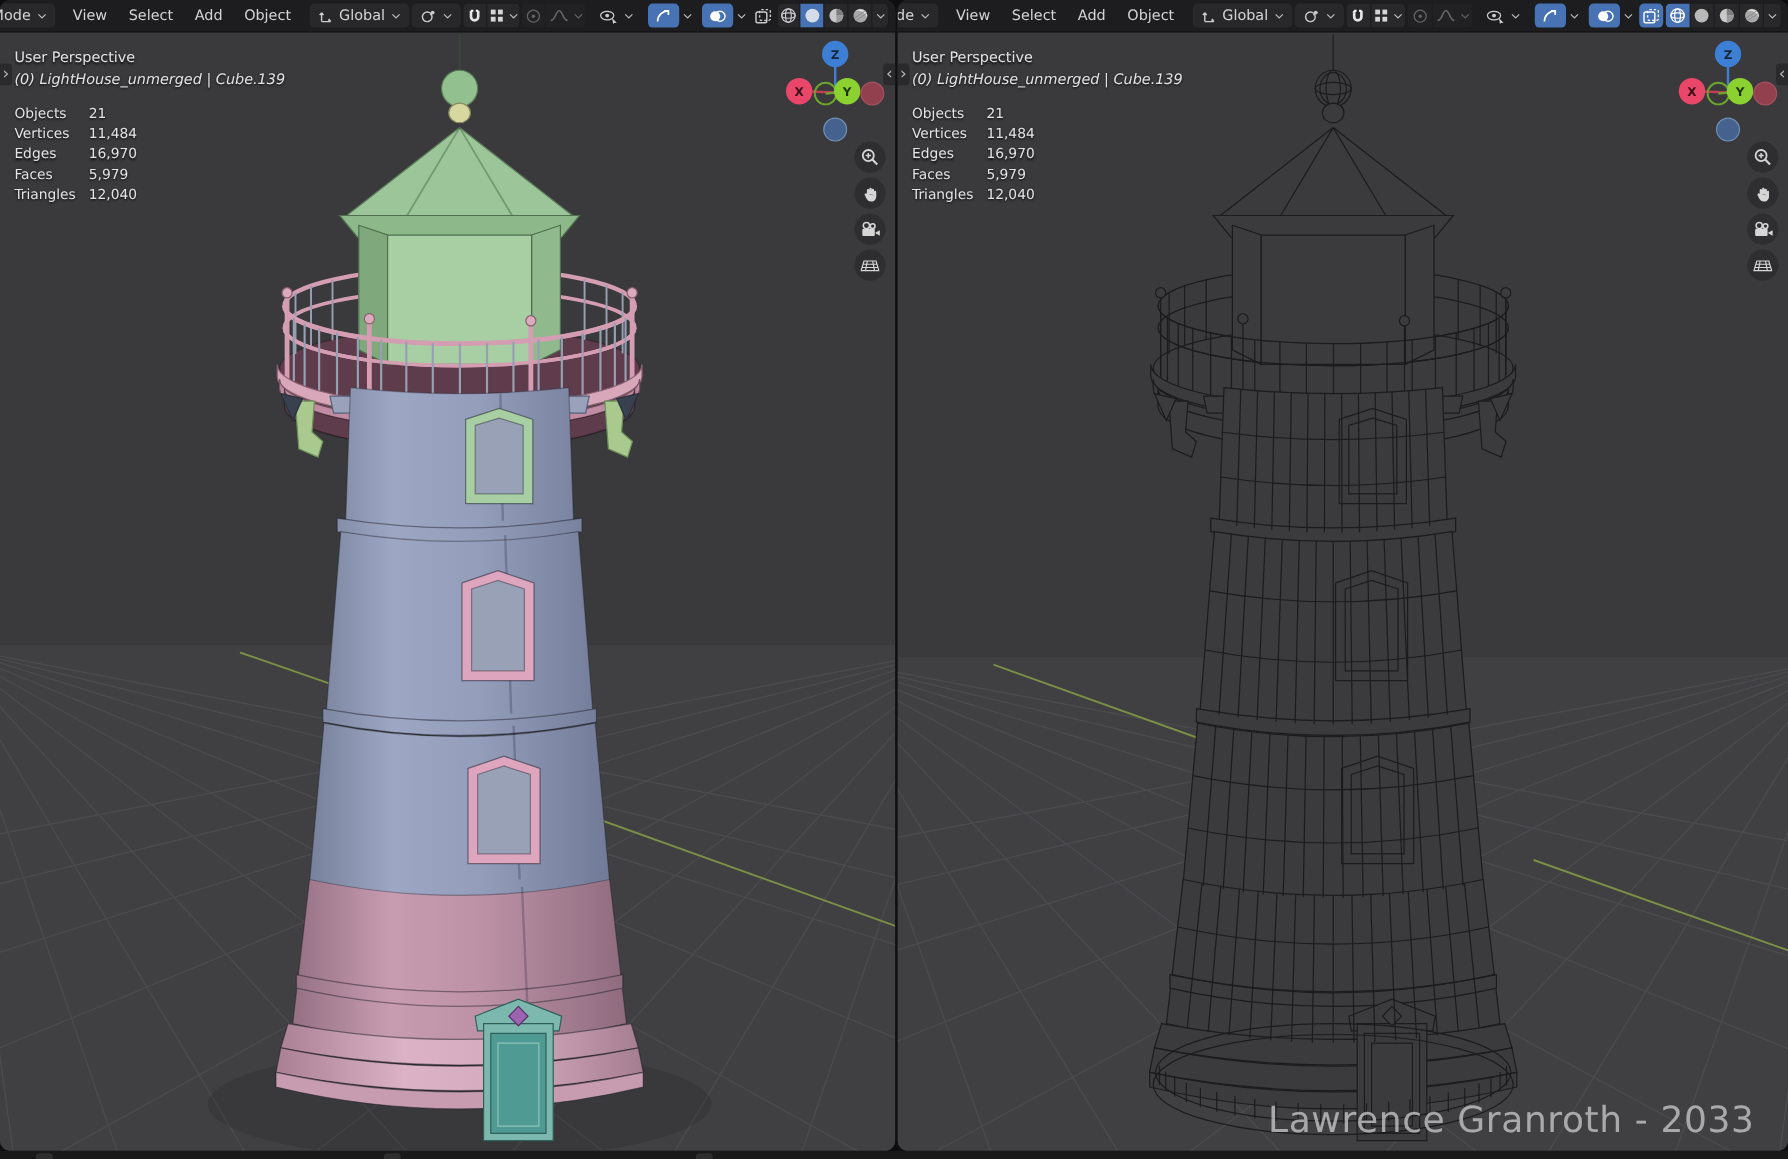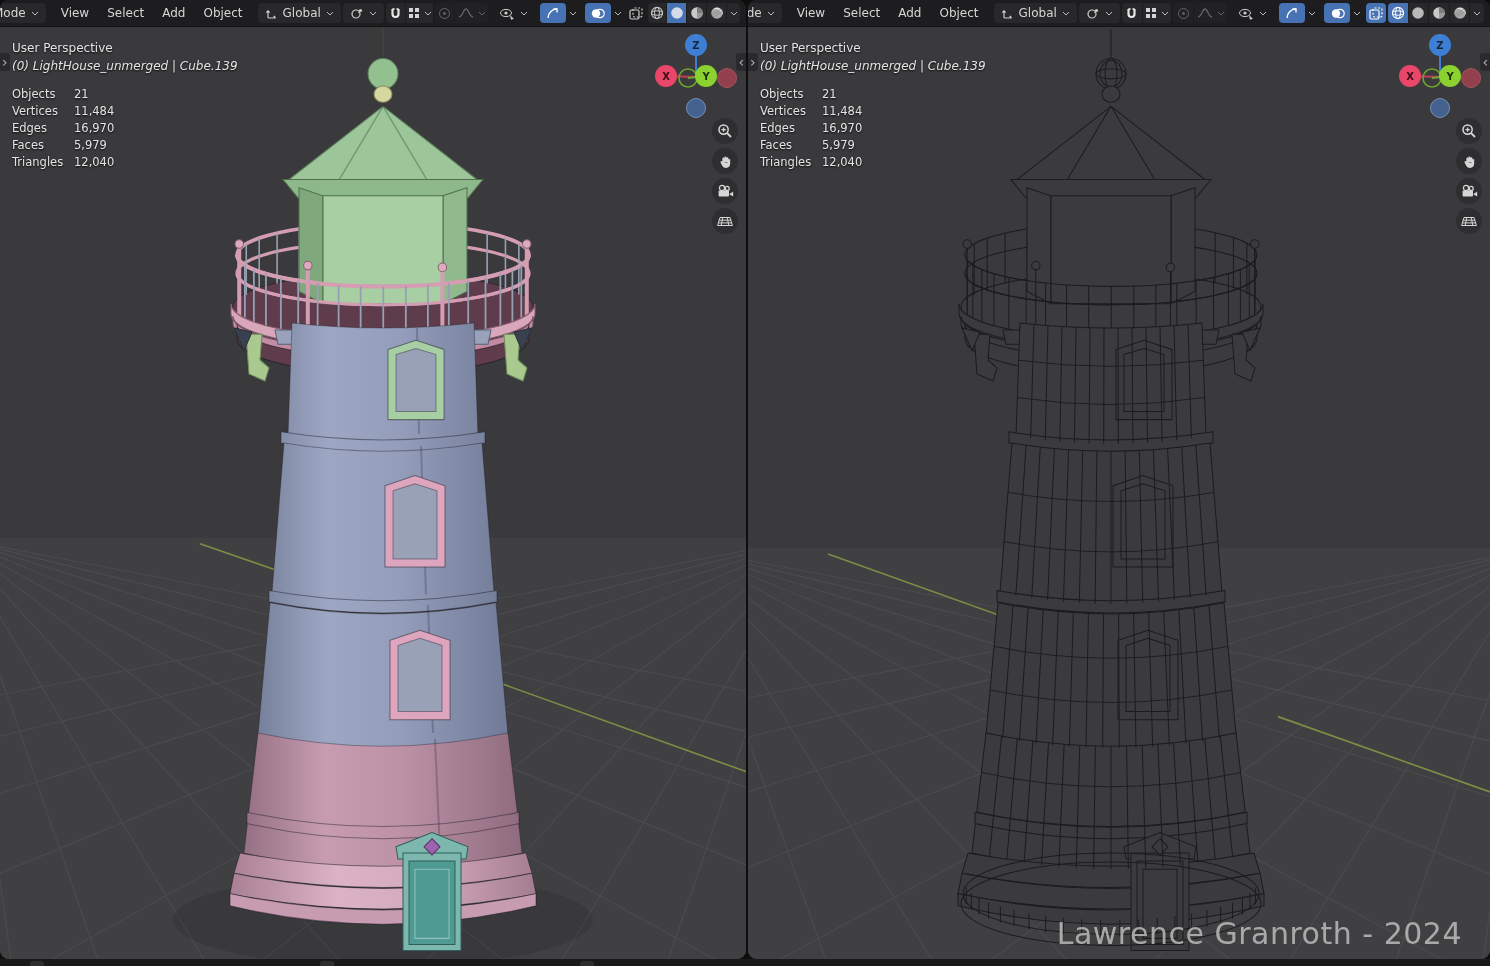--- a/index.html
+++ b/index.html
@@ -829,21 +829,21 @@
               <path d="M12.6 9.8l3.6-2v4.6l-3.6-2z" fill="#d6d6d6"></path>
             </svg>
         </span>
         <span class="tbtn">
           <svg width="16" height="14">
               <path d="M3 3.5h10l2.4 8H.6z M5.8 3.5l-1.6 8M10.2 3.5l1.6 8M1.9 6.2h12.2M1.2 8.9h13.6" stroke="#d6d6d6" fill="none" stroke-width="1"></path>
             </svg>
         </span>
       </div>
 
-      <div class="watermark">Lawrence Granroth - 2024</div>
+      <div class="watermark">Lawrence Granroth - 2033</div>
     </div>
   </div>
 
   <div class="strip">
     <i style="left:30px"></i>
       <i style="left:320px"></i>
       <i style="left:580px"></i>
   </div>
 </div>
 

